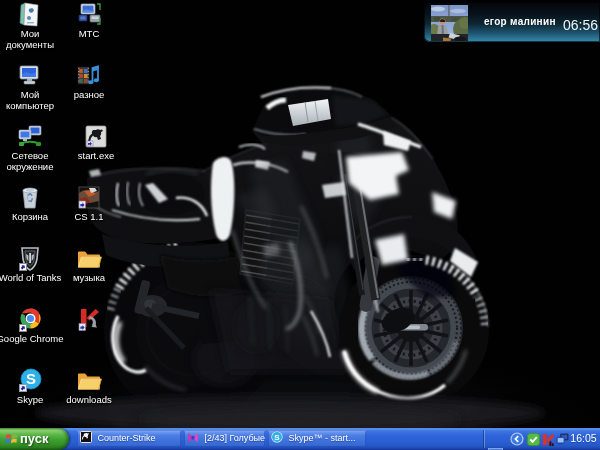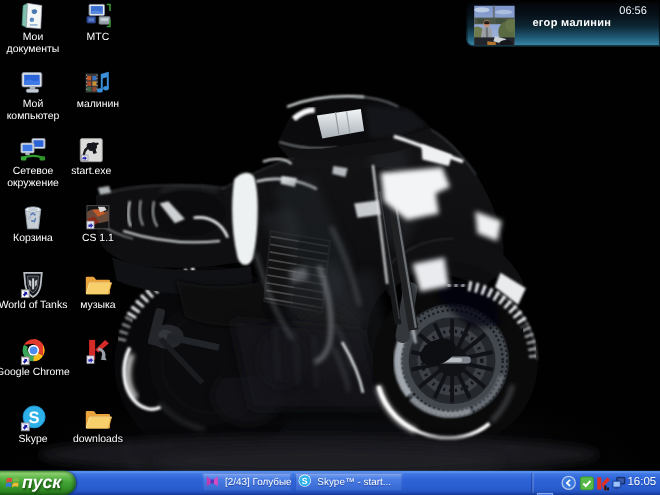--- a/index.html
+++ b/index.html
@@ -4,29 +4,29 @@
 html,body{margin:0;padding:0;width:600px;height:450px;overflow:hidden;background:#000;font-family:"Liberation Sans",sans-serif;}
 #wall{position:absolute;left:0;top:0;width:600px;height:428px;}
 .cell{position:absolute;width:76px;text-align:center;color:#fff;font-size:9.5px;line-height:10.5px;}
 .cell svg{display:block;margin:0 auto 1px auto;}
 .lbl{text-shadow:1px 1px 1px #000;}
 
 #widget{position:absolute;left:424px;top:2px;width:176px;height:40px;border-radius:6px 0 0 6px;
 background:linear-gradient(to bottom,#04060a 0%,#071019 28%,#0d2734 55%,#1d5570 78%,#2e7896 92%,#3a89a8 100%);
 box-shadow:inset 0 0 0 1px rgba(0,0,0,.6);}
 #widget .name{position:absolute;left:60px;top:14px;font-size:10px;font-weight:bold;color:#fff;letter-spacing:.3px;}
-#widget .wtime{position:absolute;left:139px;top:3px;font-size:10px;color:#eef6f9;}
+#widget .wtime{position:absolute;left:139px;top:15px;font-size:14px;color:#eef6f9;}
 #widget svg{position:absolute;left:7px;top:3px;}
 
 #taskbar{position:absolute;left:0;top:428px;width:600px;height:22px;
 background:linear-gradient(to bottom,#4884e8 0%,#5e94f0 5%,#3f77e4 12%,#2e64d8 35%,#2a5ed1 65%,#2557c6 82%,#1e49b2 92%,#143795 100%);}
 #startbtn{position:absolute;left:0;top:0;width:69px;height:22px;border-radius:0 11px 11px 0;
 background:linear-gradient(to bottom,#4ea23f 0%,#8fd072 10%,#5cb747 30%,#3fa133 52%,#369328 72%,#2b7f20 88%,#1e6116 100%);
 box-shadow:inset -2px 0 3px rgba(0,40,0,.45),1px 0 2px rgba(0,0,40,.5);color:#fff;}
-#startbtn .st{position:absolute;left:20px;top:3px;font-size:16px;font-weight:bold;font-style:italic;text-shadow:1px 1px 2px #1a4a12;}
+#startbtn .st{position:absolute;left:20px;top:3px;font-size:13px;font-weight:bold;text-shadow:1px 1px 2px #1a4a12;}
 #startbtn svg{position:absolute;left:5px;top:4px;}
 .tbtn{position:absolute;top:2px;height:17px;border-radius:2px;
 background:linear-gradient(to bottom,#a8c4f6 0%,#6e9aee 10%,#4b7ee4 32%,#4072dc 62%,#3a6bd5 85%,#305fc8 100%);
 box-shadow:inset 0 0 0 1px rgba(30,70,180,.55), inset 0 1px 0 rgba(255,255,255,.35);
 color:#fff;font-size:9px;line-height:17px;white-space:nowrap;overflow:hidden;}
 .tbtn svg{vertical-align:-2px;margin:0 3px 0 3px;}
 .tbtn span{text-shadow:0 1px 1px rgba(10,30,90,.5);}
 #enbox{position:absolute;left:488px;top:20px;width:15px;height:14px;background:#4377dd;
 box-shadow:inset 0 0 0 1px rgba(255,255,255,.35);color:#fff;font-size:14px;font-weight:bold;text-align:center;line-height:15px;}
 .trico{position:absolute;top:4px;}
@@ -365,24 +365,24 @@
         <circle cx="12.2" cy="8.4" r=".5"></circle>
         <circle cx="12.2" cy="11.6" r=".5"></circle>
         <circle cx="12.2" cy="14.8" r=".5"></circle>
         <circle cx="12.2" cy="18" r=".5"></circle>
       </g>
  <path d="M16.5,19 L16.5,5 L22,3.5 L22,17" fill="none" stroke="#3a8fd8" stroke-width="1.8"></path>
  <ellipse cx="14.8" cy="19.2" rx="2.6" ry="2" fill="#3a8fd8"></ellipse>
  <ellipse cx="20.3" cy="17.2" rx="2.6" ry="2" fill="#3a8fd8"></ellipse>
  <path d="M16.5,5 L22,3.5 L22,7 L16.5,8.5 Z" fill="#3a8fd8"></path>
 </svg>
-<div class="lbl">малинин</div>
-  </div>
-
-<div class="cell" style="left:45px;top:124px;">
+<div class="lbl">разное</div>
+  </div>
+
+<div class="cell" style="left:58px;top:124px;">
 <svg width="26" height="26" viewBox="0 0 26 26">
  <rect x="3" y="2" width="20" height="21" rx="1.5" fill="#dcdcda"></rect>
  <rect x="3" y="2" width="20" height="21" rx="1.5" fill="none" stroke="#9a9a98" stroke-width=".8"></rect>
  <path d="M13,6 C14,5 16,5 17,6 L19,5.5 L20,7 L18,8 C18.5,9.5 18,11 17,12 L18,15 L15,16 L14,13 C12,13.5 11,13 10,11.5 L8,14 L7,18 L5,17 L6.5,12 L9,9.5 C8.5,8 9,6.5 10.5,6 Z" fill="#16181d"></path>
  <rect x="4" y="17" width="6" height="5" fill="#e8e8f4" stroke="#889" stroke-width=".6"></rect>
  <path d="M5,21 L5,19 L7,19 L7,17.8 L9,19.8 L7,21.8 L7,20.6 Z" fill="#2a2ab0"></path>
 </svg>
 <div class="lbl">start.exe</div>
   </div>
 
@@ -465,20 +465,27 @@
 
 <div id="taskbar">
  <div id="startbtn">
   <svg width="14" height="14" viewBox="0 0 14 14">
    <path d="M1,3.5 Q3.5,1.5 6,3 L5.5,6.5 Q3,5 .5,7 Z" fill="#e04a38"></path>
    <path d="M7,3.2 Q9.5,1.2 12.5,2.8 L12,6.3 Q9.5,4.8 6.5,6.7 Z" fill="#7ab648"></path>
    <path d="M.4,8 Q3,6 5.4,7.5 L5,11 Q2.5,9.5 0,11.5 Z" fill="#3a78d8"></path>
    <path d="M6.4,7.7 Q9,5.7 11.9,7.3 L11.4,10.8 Q9,9.3 6,11.2 Z" fill="#f0b838"></path>
   </svg>
   <span class="st">пуск</span>
+ </div>
+ <div class="tbtn" style="left:77px;width:104px;">
+  <svg width="12" height="12" viewBox="0 0 12 12">
+        <rect x=".5" y=".5" width="11" height="11" rx="1" fill="#101014" stroke="#e8e8e8" stroke-width="1"></rect>
+        <path d="M6,2 C6.5,1.8 7.2,1.9 7.6,2.4 L8.8,2.2 L9.1,3 L8.1,3.5 C8.3,4.2 8.1,4.9 7.6,5.4 L8.1,7 L6.7,7.5 L6.2,6 C5.3,6.2 4.7,5.9 4.3,5.2 L3.3,6.4 L2.9,8.6 L1.8,8.2 L2.6,5.5 L3.8,4.4 C3.5,3.6 3.8,2.7 4.5,2.4 Z" fill="#f2f2f4"></path>
+      </svg>
+  <span>Counter-Strike</span>
  </div>
  <div class="tbtn" style="left:184px;width:81px;">
   <svg width="12" height="12" viewBox="0 0 12 12">
         <path d="M1,2 L5.5,5.5 L5.5,8 L1,11 Z" fill="#c03ab0"></path>
         <path d="M11,2 L6.5,5.5 L6.5,8 L11,11 Z" fill="#d84ac0"></path>
         <path d="M4.5,5 L7.5,5 L7.5,8.5 L4.5,8.5 Z" fill="#4a3ac0"></path>
       </svg>
   <span>[2/43] Голубые ...</span>
  </div>
  <div class="tbtn" style="left:268px;width:98px;">

